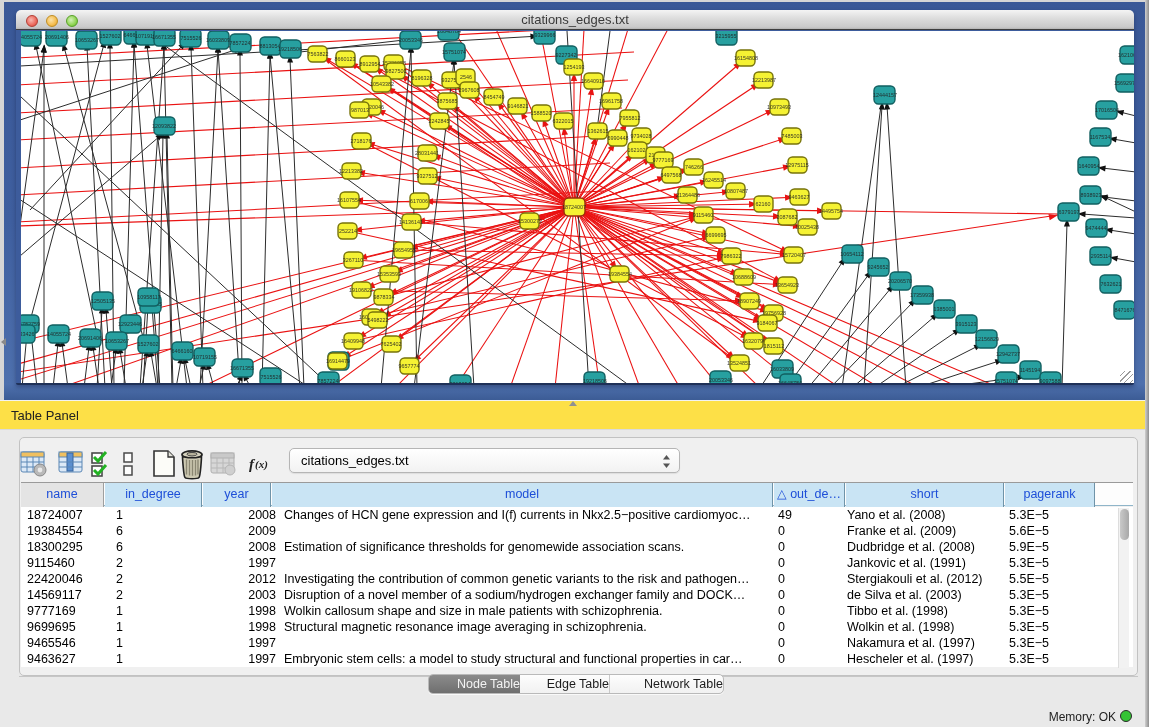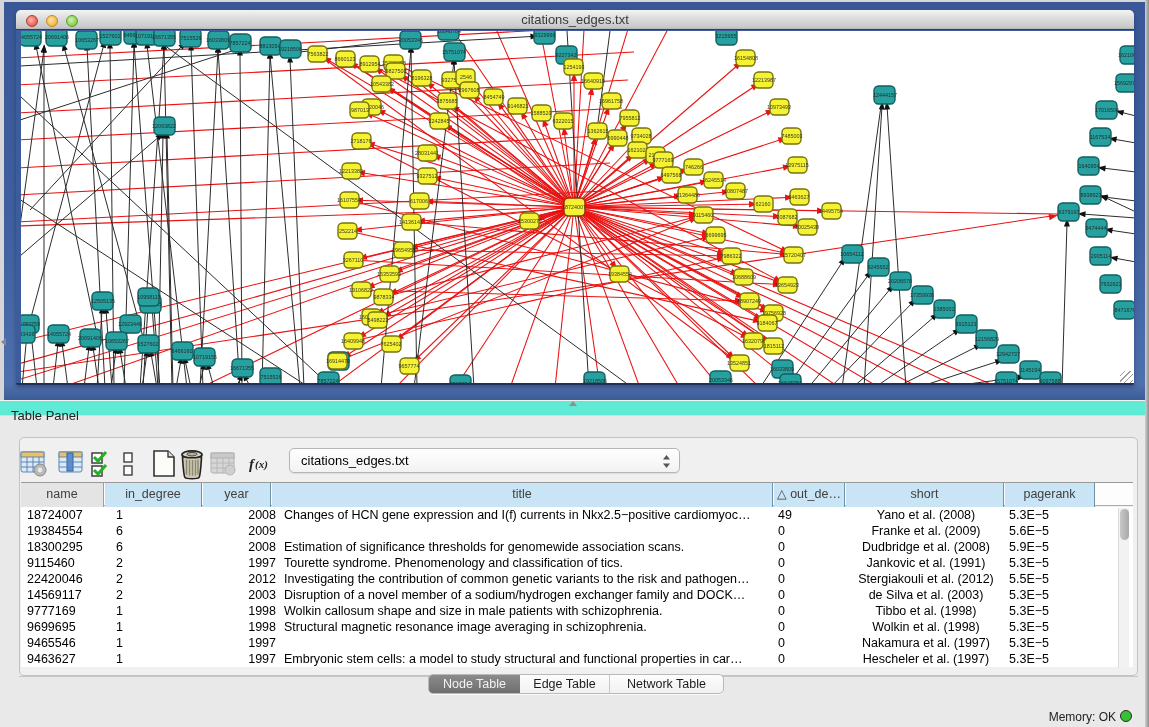--- a/index.html
+++ b/index.html
@@ -8,43 +8,43 @@
 #gwin{position:absolute;left:12px;top:8px;width:1118px;height:375px;border-radius:5px 5px 0 0;
   box-shadow:0 2px 4px rgba(0,0,30,.30);background:#3d5c9c}
 #gtitle{position:absolute;left:0;top:0;width:100%;height:20px;border-radius:5px 5px 0 0;
   background:linear-gradient(#f4f4f4,#dcdcdc 45%,#c9c9c9 90%,#b4b4b4);
   border-bottom:1px solid #3e3e3e;}
 #gtitle .t{text-align:center;font-size:13px;color:#3a3a3a;line-height:19px}
 .tl{position:absolute;top:5px;width:12px;height:12px;border-radius:50%}
 #gbody{position:absolute;left:5px;top:21px;width:1113px;height:352px;overflow:hidden;background:#fff}
 #grip{position:absolute;right:1px;bottom:1px;width:13px;height:13px;
   background:repeating-linear-gradient(135deg,transparent 0 3px,#9a9a9a 3px 4px)}
-#tphead{position:absolute;left:0;top:400px;width:1145px;height:16px;background:#5eead4;
+#tphead{position:absolute;left:0;top:400px;width:1145px;height:30px;background:#fde047;
   border-top:1px solid #f2f2f2;border-bottom:1px solid #dadada}
 #tphead .t{position:absolute;left:11px;top:7px;font-size:13px;color:#222}
 #tpbody{position:absolute;left:0;top:431px;width:1145px;height:296px;background:#e9e9e9}
 #tbox{position:absolute;left:19px;top:6px;width:1119px;height:239px;background:#f0f0f0;
   border:1px solid #c2c2c2;border-radius:5px}
 #thead{position:absolute;left:1px;top:44px;width:1112px;height:24px;background:#fdfdfd;
-  border-top:1px solid #9a9a9a;border-bottom:1px solid #8fb5c9;font-size:12.5px;color:#404040}
+  border-top:1px solid #9a9a9a;border-bottom:1px solid #8fb5c9;font-size:12.5px;color:#1d4ed8}
 #thead .h{position:absolute;top:0;height:24px;line-height:23px;text-align:center;border-right:1px solid #6f93a8;background:#c9e4f4}
 #trows{position:absolute;left:1px;top:69px;width:1112px;height:160px;background:#fff;overflow:hidden;
   font-size:12.5px;color:#000}
 .tr{position:relative;height:16px;line-height:16px;white-space:nowrap}
 .tr div{position:absolute;top:0;overflow:hidden}
 .c0{left:6px;width:78px} .c1{left:95px;width:100px} .c2{left:195px;width:60px;text-align:right}
-.c3{left:263px;width:488px} .c4{left:757px;width:66px} .c5{left:826px;width:158px;text-align:center}
+.c3{left:263px;width:488px} .c4{left:757px;width:66px} .c5{left:826px;width:158px;}
 .c6{left:988px;width:100px}
 #vsb{position:absolute;right:8px;top:70px;width:11px;height:160px;background:#f2f2f2;border-left:1px solid #ddd}
 #vsb .th{position:absolute;left:1px;top:1px;width:9px;height:31px;border-radius:5px;
   background:linear-gradient(90deg,#c9c9c9,#a8a8a8)}
 #tabs{position:absolute;left:428px;top:674px;width:296px;height:20px;border:1px solid #b9b9b9;
   border-radius:5px;background:linear-gradient(#fdfdfd,#f1f1f1);display:flex;font-size:12.5px;
   box-shadow:0 1px 0 rgba(255,255,255,.7)}
-#tabs div{line-height:19px;text-align:center;color:#1c1c1c}
+#tabs div{line-height:19px;text-align:right;color:#1c1c1c}
 #tabs .sel{background:linear-gradient(#8b8b8b,#6f6f6f);color:#f3f3f3;border-radius:4px 0 0 4px;width:91px}
 #tabs .n2{width:90px;border-right:1px solid #c9c9c9}
 #tabs .n3{width:113px}
 #tabline{position:absolute;left:19px;top:676px;width:1119px;height:1px;background:#c6c6c6}
 #status{position:absolute;right:33px;top:710px;font-size:12px;color:#222}
 #memdot{position:absolute;left:1120px;top:710px;width:12px;height:12px;border-radius:50%;
   background:#35c335;border:1.5px solid #2a2a2a}
 #rstrip{position:absolute;right:0;top:0;width:4px;height:727px;background:linear-gradient(90deg,#cfcfcf,#8e8e8e)}
 #lstrip{position:absolute;left:0;top:0;width:4px;height:400px;background:#d6d6d6}
 #tstrip{position:absolute;left:0;top:0;width:1149px;height:2px;background:#d6d6d6}
@@ -786,21 +786,21 @@
       <div style="position:absolute;left:11px;top:4px;font-size:13px;color:#000">citations_edges.txt</div>
       <svg style="position:absolute;right:8px;top:5px" width="9" height="15" viewBox="0 0 9 15">
         <path d="M4.5 1 L8 5.5 L1 5.5 Z" fill="#555"></path>
             <path d="M4.5 14 L8 9.5 L1 9.5 Z" fill="#555"></path>
       </svg>
     </div>
     <div id="thead">
       <div class="h" style="left:0;width:83px;background:#e4e4e4;border-right:1px solid #9f9f9f">name</div>
       <div class="h" style="left:84px;width:97px">in_degree</div>
       <div class="h" style="left:182px;width:68px">year</div>
-      <div class="h" style="left:251px;width:501px">title</div>
+      <div class="h" style="left:251px;width:501px">model</div>
       <div class="h" style="left:753px;width:71px">△&nbsp;out_de…</div>
       <div class="h" style="left:825px;width:158px">short</div>
       <div class="h" style="left:984px;width:90px">pagerank</div>
     </div>
     <div id="trows">
 <div class="tr">
             <div class="c0">18724007</div>
             <div class="c1">1</div>
             <div class="c2">2008</div>
             <div class="c3">Changes of HCN gene expression and I(f) currents in Nkx2.5−positive cardiomyoc…</div>
@@ -822,21 +822,20 @@
             <div class="c2">2008</div>
             <div class="c3">Estimation of significance thresholds for genomewide association scans.</div>
             <div class="c4">0</div>
             <div class="c5">Dudbridge et al. (2008)</div>
             <div class="c6">5.9E−5</div>
           </div>
 <div class="tr">
             <div class="c0">9115460</div>
             <div class="c1">2</div>
             <div class="c2">1997</div>
-            <div class="c3">Tourette syndrome. Phenomenology and classification of tics.</div>
             <div class="c4">0</div>
             <div class="c5">Jankovic et al. (1991)</div>
             <div class="c6">5.3E−5</div>
           </div>
 <div class="tr">
             <div class="c0">22420046</div>
             <div class="c1">2</div>
             <div class="c2">2012</div>
             <div class="c3">Investigating the contribution of common genetic variants to the risk and pathogen…</div>
             <div class="c4">0</div>

